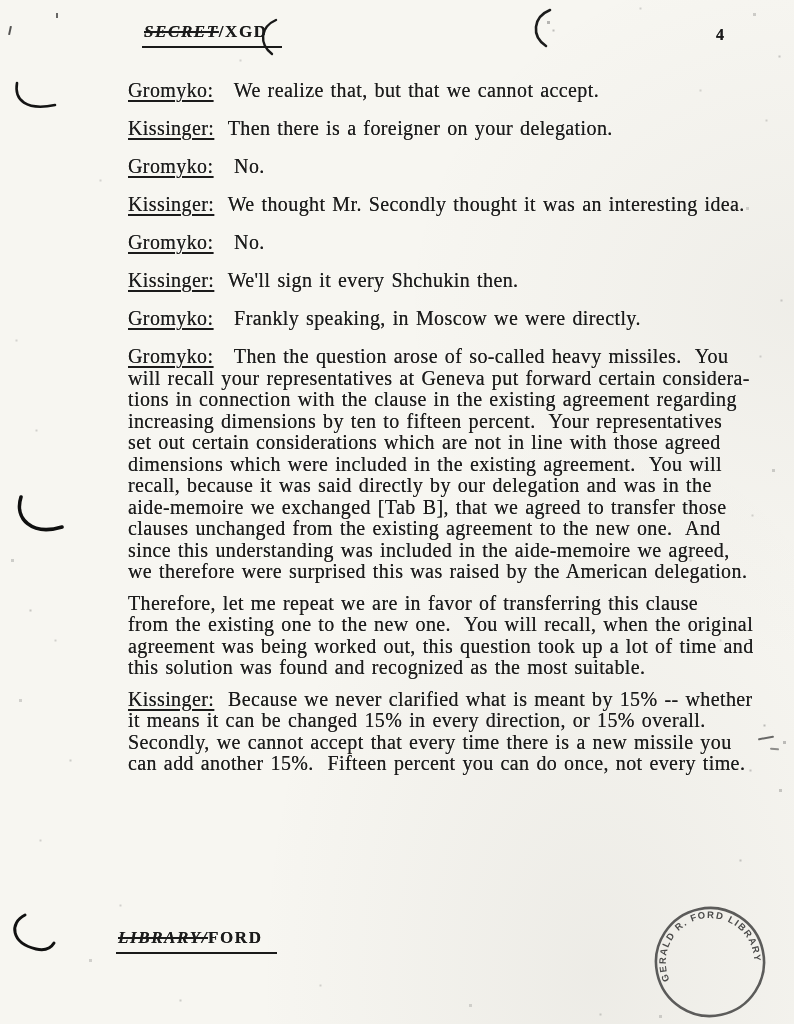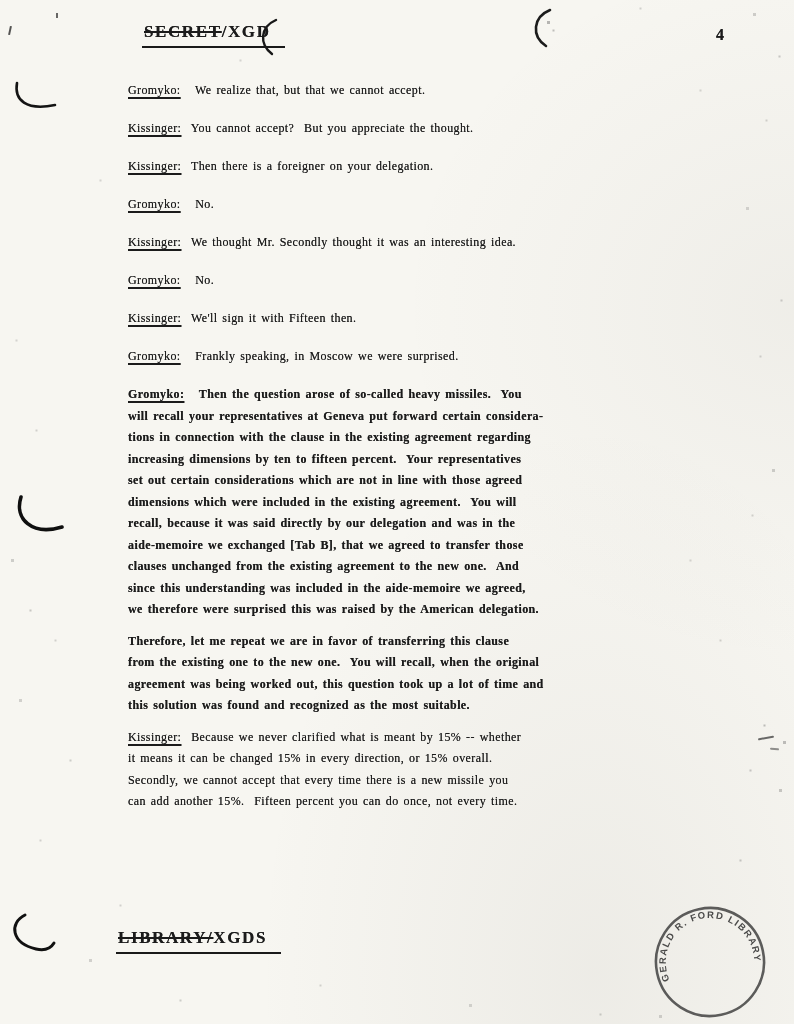--- a/index.html
+++ b/index.html
@@ -24,47 +24,48 @@
     display: inline-block;
     font-size: 17px;
     font-weight: bold;
     letter-spacing: 1.6px;
     border-bottom: 2px solid #1a1a1a;
     padding: 0 14px 4px 2px;
   }
   .classification .struck {
     text-decoration: line-through;
     text-decoration-thickness: 2px;
+    font-style: italic;
   }
   .header-classification { left: 142px; top: 22px; }
   .footer-classification { left: 116px; top: 928px; }
 
   .page-number {
     position: absolute;
     left: 716px;
     top: 26px;
     font-size: 16px;
     font-weight: bold;
   }
 
   .content {
     position: absolute;
     left: 128px;
     top: 80px;
     width: 644px;
-    font-size: 12px;
+    font-size: 20px;
     line-height: 21.5px;
     letter-spacing: 0.4px;
     word-spacing: 1.5px;
   }
   .para {
     margin: 0 0 16.5px 0;
     white-space: pre-wrap;
   }
-  .para.tight { margin-bottom: 10px; font-weight: bold; }
+  .para.tight { margin-bottom: 10px; }
   .para.last { margin-bottom: 13px; }
   .speaker {
     text-decoration: underline;
     text-decoration-thickness: 1.5px;
     text-underline-offset: 3px;
   }
 
   .mark { position: absolute; }
   svg.arc { display: block; }
 
@@ -162,27 +163,26 @@
     </svg>
   </div>
   <div class="mark" style="left:8px; top:910px;">
     <svg class="arc" width="56" height="48">
       <path d="M17 5 C 1 13, 3 33, 28 39 C 37 41, 43 38, 46 33" stroke="#111111" stroke-width="3" fill="none" stroke-linecap="round"></path>
     </svg>
   </div>
 
   <div class="content ink">
     <p class="para"><span class="speaker">Gromyko:</span><span>   We realize that, but that we cannot accept.</span></p>
-    <p class="para"><span class="speaker">Kissinger:</span><span>  You cannot accept?  But you appreciate the thought.</span></p>
     <p class="para"><span class="speaker">Kissinger:</span><span>  Then there is a foreigner on your delegation.</span></p>
     <p class="para"><span class="speaker">Gromyko:</span><span>   No.</span></p>
     <p class="para"><span class="speaker">Kissinger:</span><span>  We thought Mr. Secondly thought it was an interesting idea.</span></p>
     <p class="para"><span class="speaker">Gromyko:</span><span>   No.</span></p>
-    <p class="para"><span class="speaker">Kissinger:</span><span>  We'll sign it with Fifteen then.</span></p>
-    <p class="para"><span class="speaker">Gromyko:</span><span>   Frankly speaking, in Moscow we were surprised.</span></p>
+    <p class="para"><span class="speaker">Kissinger:</span><span>  We'll sign it every Shchukin then.</span></p>
+    <p class="para"><span class="speaker">Gromyko:</span><span>   Frankly speaking, in Moscow we were directly.</span></p>
     <p class="para tight"><span class="speaker">Gromyko:</span><span>   Then the question arose of so-called heavy missiles.  You
 will recall your representatives at Geneva put forward certain considera-
 tions in connection with the clause in the existing agreement regarding
 increasing dimensions by ten to fifteen percent.  Your representatives
 set out certain considerations which are not in line with those agreed
 dimensions which were included in the existing agreement.  You will
 recall, because it was said directly by our delegation and was in the
 aide-memoire we exchanged [Tab B], that we agreed to transfer those
 clauses unchanged from the existing agreement to the new one.  And
 since this understanding was included in the aide-memoire we agreed,
@@ -191,21 +191,21 @@
 from the existing one to the new one.  You will recall, when the original
 agreement was being worked out, this question took up a lot of time and
 this solution was found and recognized as the most suitable.</span></p>
     <p class="para last"><span class="speaker">Kissinger:</span><span>  Because we never clarified what is meant by 15% -- whether
 it means it can be changed 15% in every direction, or 15% overall.
 Secondly, we cannot accept that every time there is a new missile you
 can add another 15%.  Fifteen percent you can do once, not every time.</span></p>
   </div>
 
   <div class="classification footer-classification ink">
-    <span class="struck">LIBRARY/</span><span>XGDS</span>
+    <span class="struck">LIBRARY/</span><span>FORD</span>
   </div>
 
   <div class="stamp">
     <svg width="124" height="124" viewBox="0 0 124 124">
       <circle cx="62" cy="62" r="54" fill="none" stroke="#2f2f2f" stroke-width="2.6" opacity="0.9"></circle>
       <defs>
         <path id="stampArc" d="M 20 76 A 44.2 44.2 0 1 1 104 76" fill="none"></path>
       </defs>
       <text font-family="Liberation Sans, sans-serif" font-size="9.5" font-weight="bold" letter-spacing="1.4" fill="#2f2f2f">
         <textPath href="#stampArc" startOffset="50%" text-anchor="middle">GERALD R. FORD LIBRARY</textPath>

